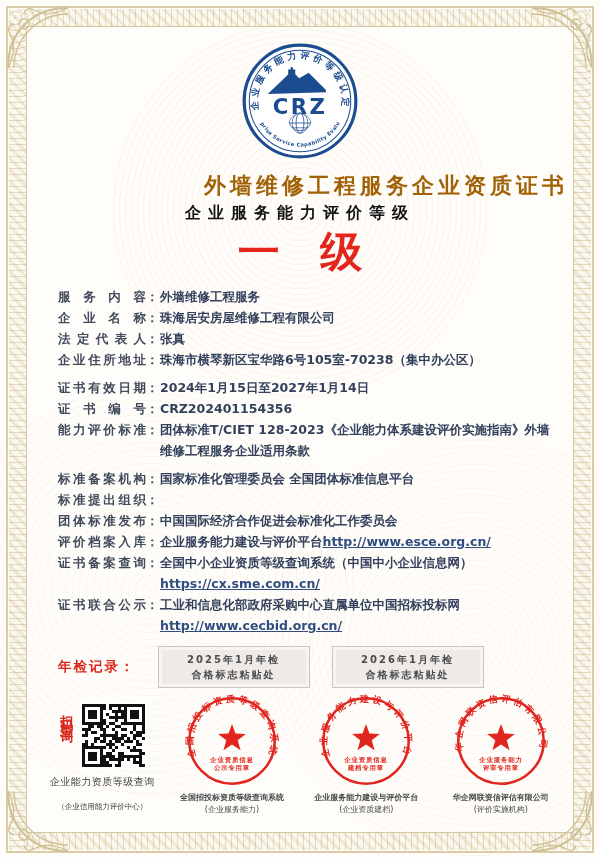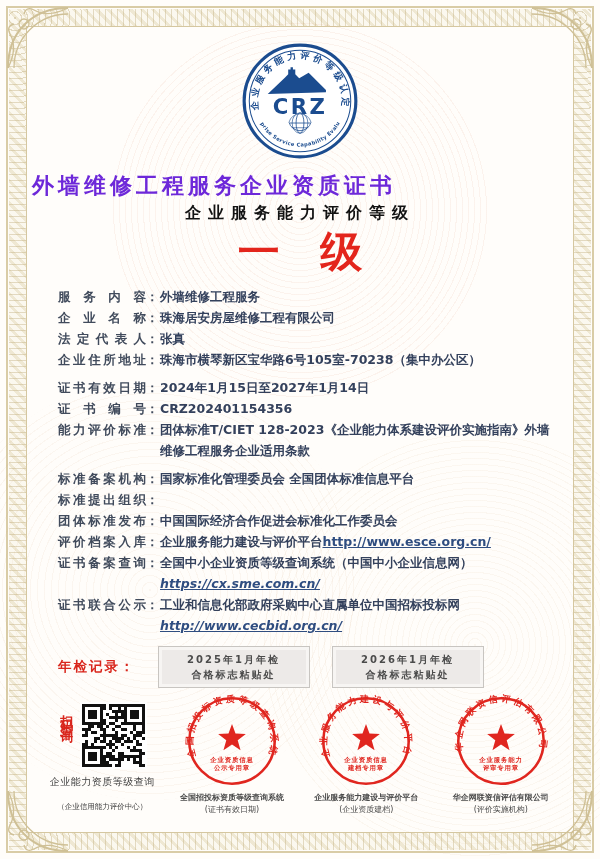--- a/index.html
+++ b/index.html
@@ -33,31 +33,31 @@
     background:repeating-radial-gradient(circle at 50% 50%, rgba(214,120,80,.08) 0 1px, transparent 1px 6px); }
   .wm2 { left:-60px; top:380px; width:420px; height:420px;
     background:repeating-radial-gradient(circle at 50% 50%, rgba(205,150,100,.07) 0 1px, transparent 1px 7px); }
   .wm3 { left:260px; top:430px; width:430px; height:430px;
     background:repeating-radial-gradient(circle at 50% 50%, rgba(210,170,120,.08) 0 1px, transparent 1px 6px); }
   
   .content { position:absolute; inset:28px 32px; }
   .emblem-wrap { text-align:center; padding-top:14px; }
   .emblem-wrap svg { width:118px; height:118px; }
   .copy-label { text-align:center; font-size:15px; letter-spacing:3px; color:#1d1d1d; font-weight:600; margin-top:5px; }
-  .title-1 { text-align:left; font-size:22px; font-weight:800; letter-spacing:4px; color:#6d28d9; margin-top:7px; }
+  .title-1 { text-align:right; font-size:22px; font-weight:800; letter-spacing:4px; color:#a16207; margin-top:7px; }
   .title-2 { text-align:center; font-size:16px; font-weight:800; letter-spacing:7px; color:#121212; margin-top:2px; }
   .grade { text-align:center; font-size:42px; font-weight:800; color:#e3251c; word-spacing:26px; margin-top:5px; line-height:46px; }
   .fields { margin-top:11px; padding-left:26px; padding-right:14px; }
   .group { margin-top:7px; }
   .row { display:flex; align-items:flex-start; line-height:21px; font-size:12.5px; }
   .lbl { display:inline-block; width:88px; flex:0 0 88px; text-align:justify; text-align-last:justify; color:#414b5c; font-weight:700; }
   .colon { flex:0 0 14px; color:#414b5c; font-weight:700; }
   .val { flex:1; color:#34415c; font-weight:600; }
   .lnk { color:#2f4d80; font-weight:700; text-decoration:underline; }
-  .lnk.block { display:block;font-style:italic; }
+  .lnk.block { display:block; }
   
   .annual { display:flex; align-items:center; margin-top:10px; padding-left:26px; }
   .annual-label { color:#d9261c; font-weight:800; font-size:13.5px; letter-spacing:2px; flex:0 0 auto; }
   .annual-box { width:152px; margin-left:22px; background:#edeae8; border:1px solid #c8c5c1; box-shadow:inset 0 0 0 3px #f7f5f3; padding:5px 4px; text-align:center; }
   .annual-box .bl1, .annual-box .bl2 { font-size:10px; font-weight:700; color:#4c4c4c; letter-spacing:2px; line-height:15px; }
   
   .bottom { display:flex; margin-top:6px; padding-left:8px; }
   .qr-block { width:128px; text-align:center; padding-top:8px; }
   .qr-top { display:flex; justify-content:center; align-items:flex-start; }
   .qr-side { writing-mode:vertical-rl; color:#d9261c; font-weight:800; font-size:13px; letter-spacing:5px; margin-right:5px; padding-top:2px; }
@@ -684,21 +684,21 @@
       <div class="seal-block">
         <svg viewBox="0 0 110 110">
           <circle cx="55" cy="55" r="50" fill="none" stroke="#e0261f" stroke-width="3"></circle>
           <path id="sealRing0" d="M 15.2,78 A 46,46 0 1 1 94.8,78" fill="none"></path>
           <text class="seal-ring-text"><textPath href="#sealRing0" startOffset="50%" text-anchor="middle">全国招投标资质等级查询系统</textPath></text>
           <polygon points="55,35 59.1,46.3 71.2,46.7 61.7,54.2 65,65.8 55,59 45,65.8 48.3,54.2 38.8,46.7 50.9,46.3" fill="#e0261f"></polygon>
           <text class="seal-inner-text" x="55" y="79" text-anchor="middle">企业资质信息</text>
           <text class="seal-inner-text" x="55" y="89" text-anchor="middle">公示专用章</text>
         </svg>
         <div class="seal-cap1">全国招投标资质等级查询系统</div>
-        <div class="seal-cap2">(证书有效日期)</div>
+        <div class="seal-cap2">(企业服务能力)</div>
       </div>
 
       <div class="seal-block">
         <svg viewBox="0 0 110 110">
           <circle cx="55" cy="55" r="50" fill="none" stroke="#e0261f" stroke-width="3"></circle>
           <path id="sealRing1" d="M 15.2,78 A 46,46 0 1 1 94.8,78" fill="none"></path>
           <text class="seal-ring-text"><textPath href="#sealRing1" startOffset="50%" text-anchor="middle">企业服务能力建设与评价平台</textPath></text>
           <polygon points="55,35 59.1,46.3 71.2,46.7 61.7,54.2 65,65.8 55,59 45,65.8 48.3,54.2 38.8,46.7 50.9,46.3" fill="#e0261f"></polygon>
           <text class="seal-inner-text" x="55" y="79" text-anchor="middle">企业资质信息</text>
           <text class="seal-inner-text" x="55" y="89" text-anchor="middle">建档专用章</text>

